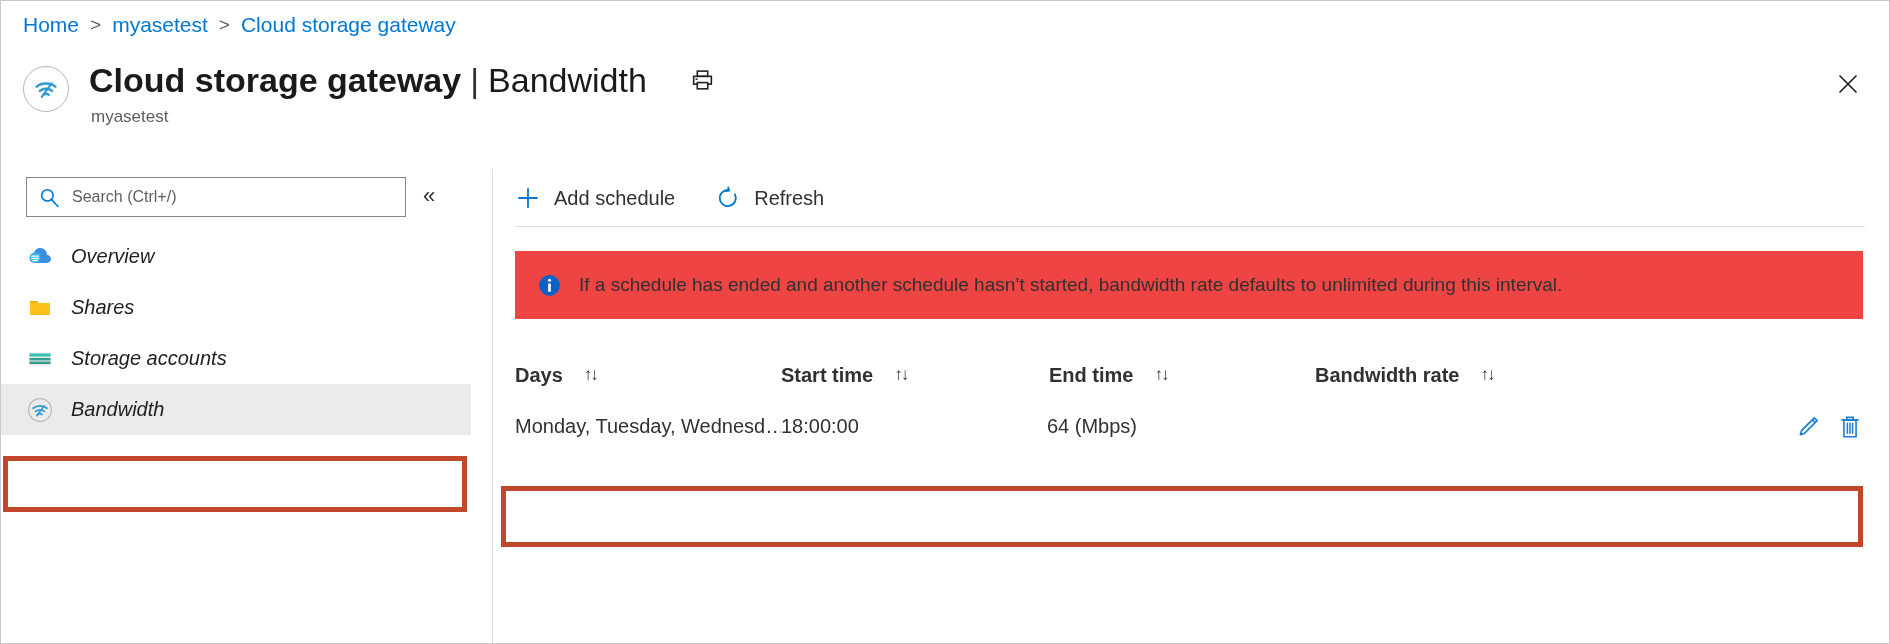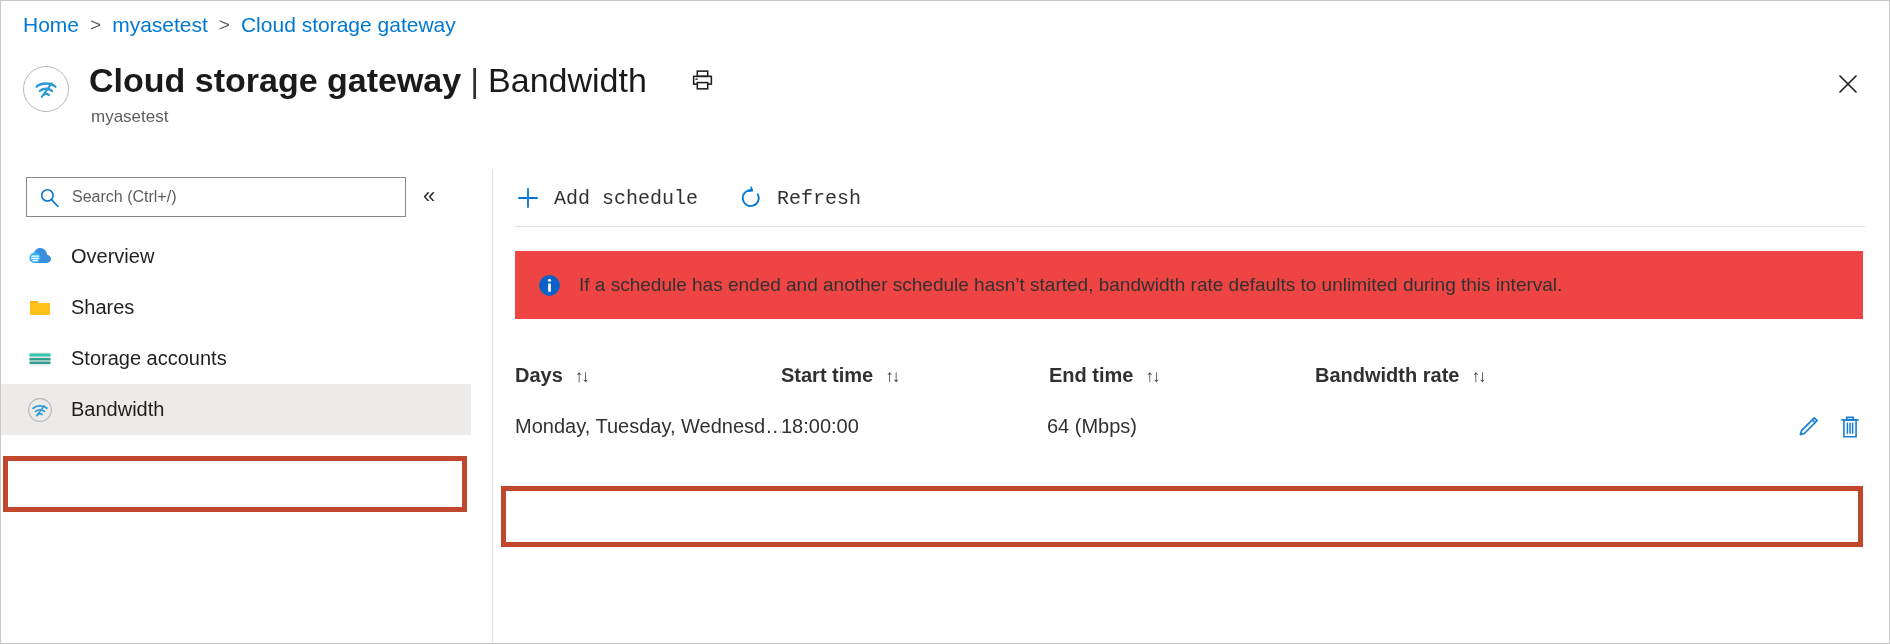--- a/index.html
+++ b/index.html
@@ -137,20 +137,21 @@
   .nav-ico {
     width: 28px; height: 28px;
     flex: none;
     display: flex; align-items: center; justify-content: center;
   }
   .nav-label {
     margin-left: 17px;
     font-size: 20px;
     color: #201f1e;
     white-space: nowrap;
+    font-style: italic;
   }
   .sidebar-divider {
     position: absolute;
     left: 491px; top: 0;
     width: 1px; height: 476px;
     background: #e1dfdd;
   }
 
   
   .hl {
@@ -167,21 +168,20 @@
     left: 492px; top: 168px;
     right: 0; bottom: 0;
   }
   .command-bar {
     position: absolute;
     left: 0; top: 0;
     height: 58px;
     display: flex;
     align-items: center;
     padding-left: 22px;
-    font-family: Liberation Mono, monospace;
   }
   .cmd {
     display: flex;
     align-items: center;
     margin-right: 40px;
     cursor: pointer;
     white-space: nowrap;
   }
   .cmd-ico {
     width: 26px; height: 26px;
@@ -221,26 +221,27 @@
   .table { position: absolute; left: 22px; top: 182px; width: 1368px; }
   .t-row { display: flex; align-items: center; }
   .t-head { height: 48px; }
   .t-body { height: 55px; }
   .c1 { width: 266px; }
   .c2 { width: 268px; }
   .c3 { width: 266px; }
   .c4 { width: 420px; }
   .c5 { flex: 1; display: flex; justify-content: flex-end; padding-right: 16px; }
   .th {
-    display: flex; align-items: flex-end;
+    display: flex; align-items: center;
     font-size: 20px;
     font-weight: 600;
     color: #323130;
     cursor: pointer;
     white-space: nowrap;
+    gap: 9px;
   }
   .sort-ico { margin-left: 12px; font-size: 17px; font-weight: 400; color: #323130; letter-spacing: -2px; }
   .td {
     font-size: 20px;
     color: #323130;
     white-space: nowrap;
     overflow: hidden;
   }
   .row-action { width: 34px; height: 34px; display: flex; align-items: center; justify-content: center; cursor: pointer; margin-left: 8px; }
 </style>

